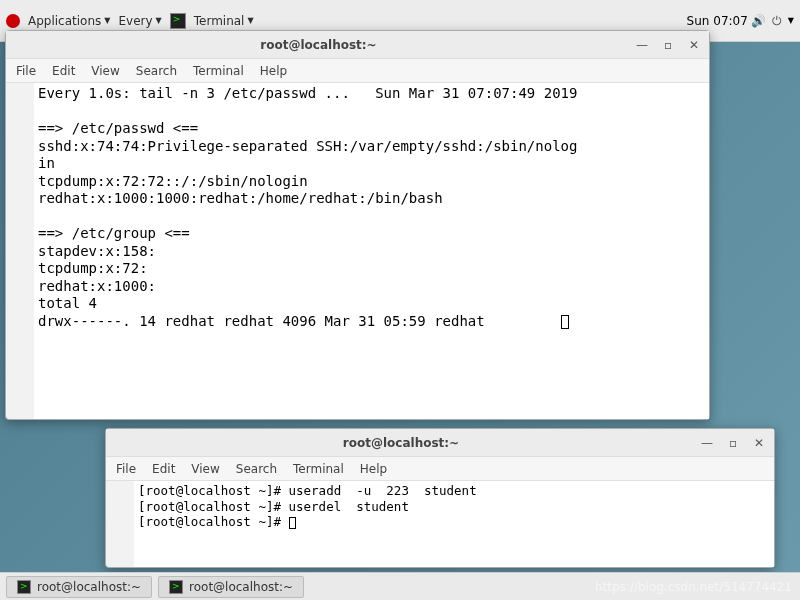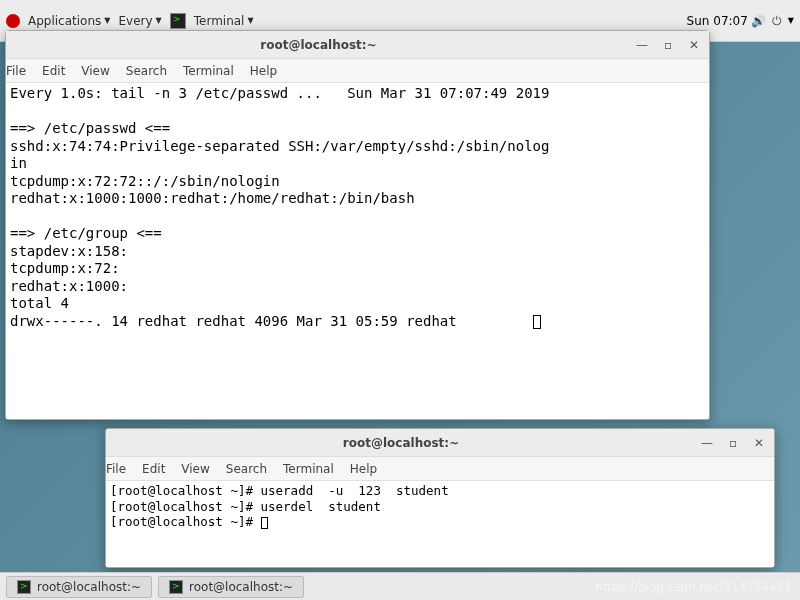--- a/index.html
+++ b/index.html
@@ -32,29 +32,29 @@
 }
 .titlebar {
   height: 28px; display: flex; align-items: center;
   padding: 0 6px; border-bottom: 1px solid #ddd;
   background: #ececec;
 }
 .titlebar-title { flex: 1; text-align: center; font-weight: bold; color: #444; font-size: 12px;}
 .win-btn { width:18px; height:18px; display:inline-flex; align-items:center; justify-content:center; color:#555; cursor:pointer; margin-left: 8px;}
 .menubar {
   height: 24px; display: flex; align-items: center;
-  gap: 16px; padding: 0 0; color: #444;
+  gap: 16px; padding: 0 10px; color: #444;
   border-bottom: 1px solid #e0e0e0; background:#f6f6f6;
 }
 .menubar span { cursor: pointer; }
 .term-body {
   flex: 1; background: #fff; color: #000;
   font-family: "DejaVu Sans Mono", monospace;
   font-size: 14px; line-height: 1.25;
-  padding: 2px 4px; white-space: pre; overflow: hidden;
+  padding: 2px 4px; white-space: pre; overflow: hidden; margin-left: 28px;
 }
 .term-body.small { font-size: 12.5px; }
 .cursor-box { display:inline-block; width:8px; height:14px; border:1px solid #000; vertical-align:text-bottom;}
 
 .taskbar {
   position: absolute; bottom: 0; left: 0; right: 0;
   height: 28px; background: #eaeaea; border-top: 1px solid #ccc;
   display: flex; align-items: center; gap: 6px; padding: 0 6px;
 }
 .task-btn {
@@ -135,21 +135,21 @@
     <span class="win-btn">✕</span>
   </div>
   <div class="menubar">
     <span>File</span>
     <span>Edit</span>
     <span>View</span>
     <span>Search</span>
     <span>Terminal</span>
     <span>Help</span>
   </div>
-  <div class="term-body small"><span>[root@localhost ~]# useradd  -u  123  student
+  <div class="term-body small"><span>[root@localhost ~]# useradd  -u  223  student
 [root@localhost ~]# userdel  student
 [root@localhost ~]# </span><span class="cursor-box" style="height:12px;width:7px"></span></div>
 </div>
 
 <div class="taskbar">
   <div class="task-btn">
     <span class="term-icon" style="width:14px;height:14px"></span>
     <span>root@localhost:~</span>
   </div>
   <div class="task-btn">

